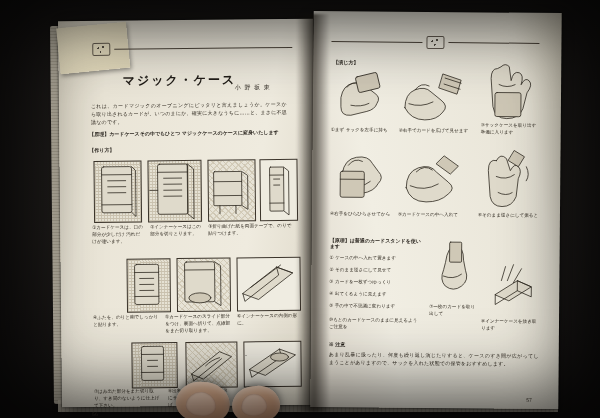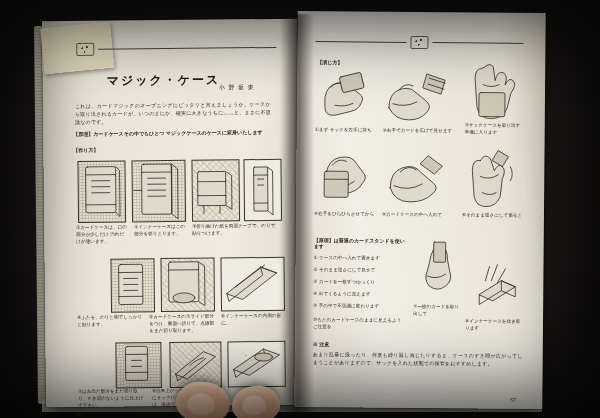--- a/index.html
+++ b/index.html
@@ -4,21 +4,21 @@
 <style>
   html,body{margin:0;padding:0;background:#000;}
   body{width:600px;height:418px;overflow:hidden;font-family:"Liberation Sans",sans-serif;}
   #scene{position:relative;width:600px;height:418px;background:#100f0d;overflow:hidden;}
 
   
   .bg-dark{position:absolute;inset:0;background:
      radial-gradient(120% 90% at 50% 45%, #2a2724 0%, #151312 55%, #070706 100%);}
 
   
-  .book{position:absolute;left:28px;top:6px;width:520px;height:404px;}
+  .book{position:absolute;left:44px;top:6px;width:520px;height:404px;}
 
   
   .page{position:absolute;background:#e9e4d6;}
   .page.left{
     left:16px;top:14px;width:255px;height:386px;
     background:linear-gradient(100deg,#d8d2c1 0%,#eae5d7 18%,#efebdf 70%,#ddd7c7 100%);
     transform:rotate(-0.6deg);
     box-shadow:0 0 2px #000, 6px 6px 14px rgba(0,0,0,.55);
   }
   .page.right{

